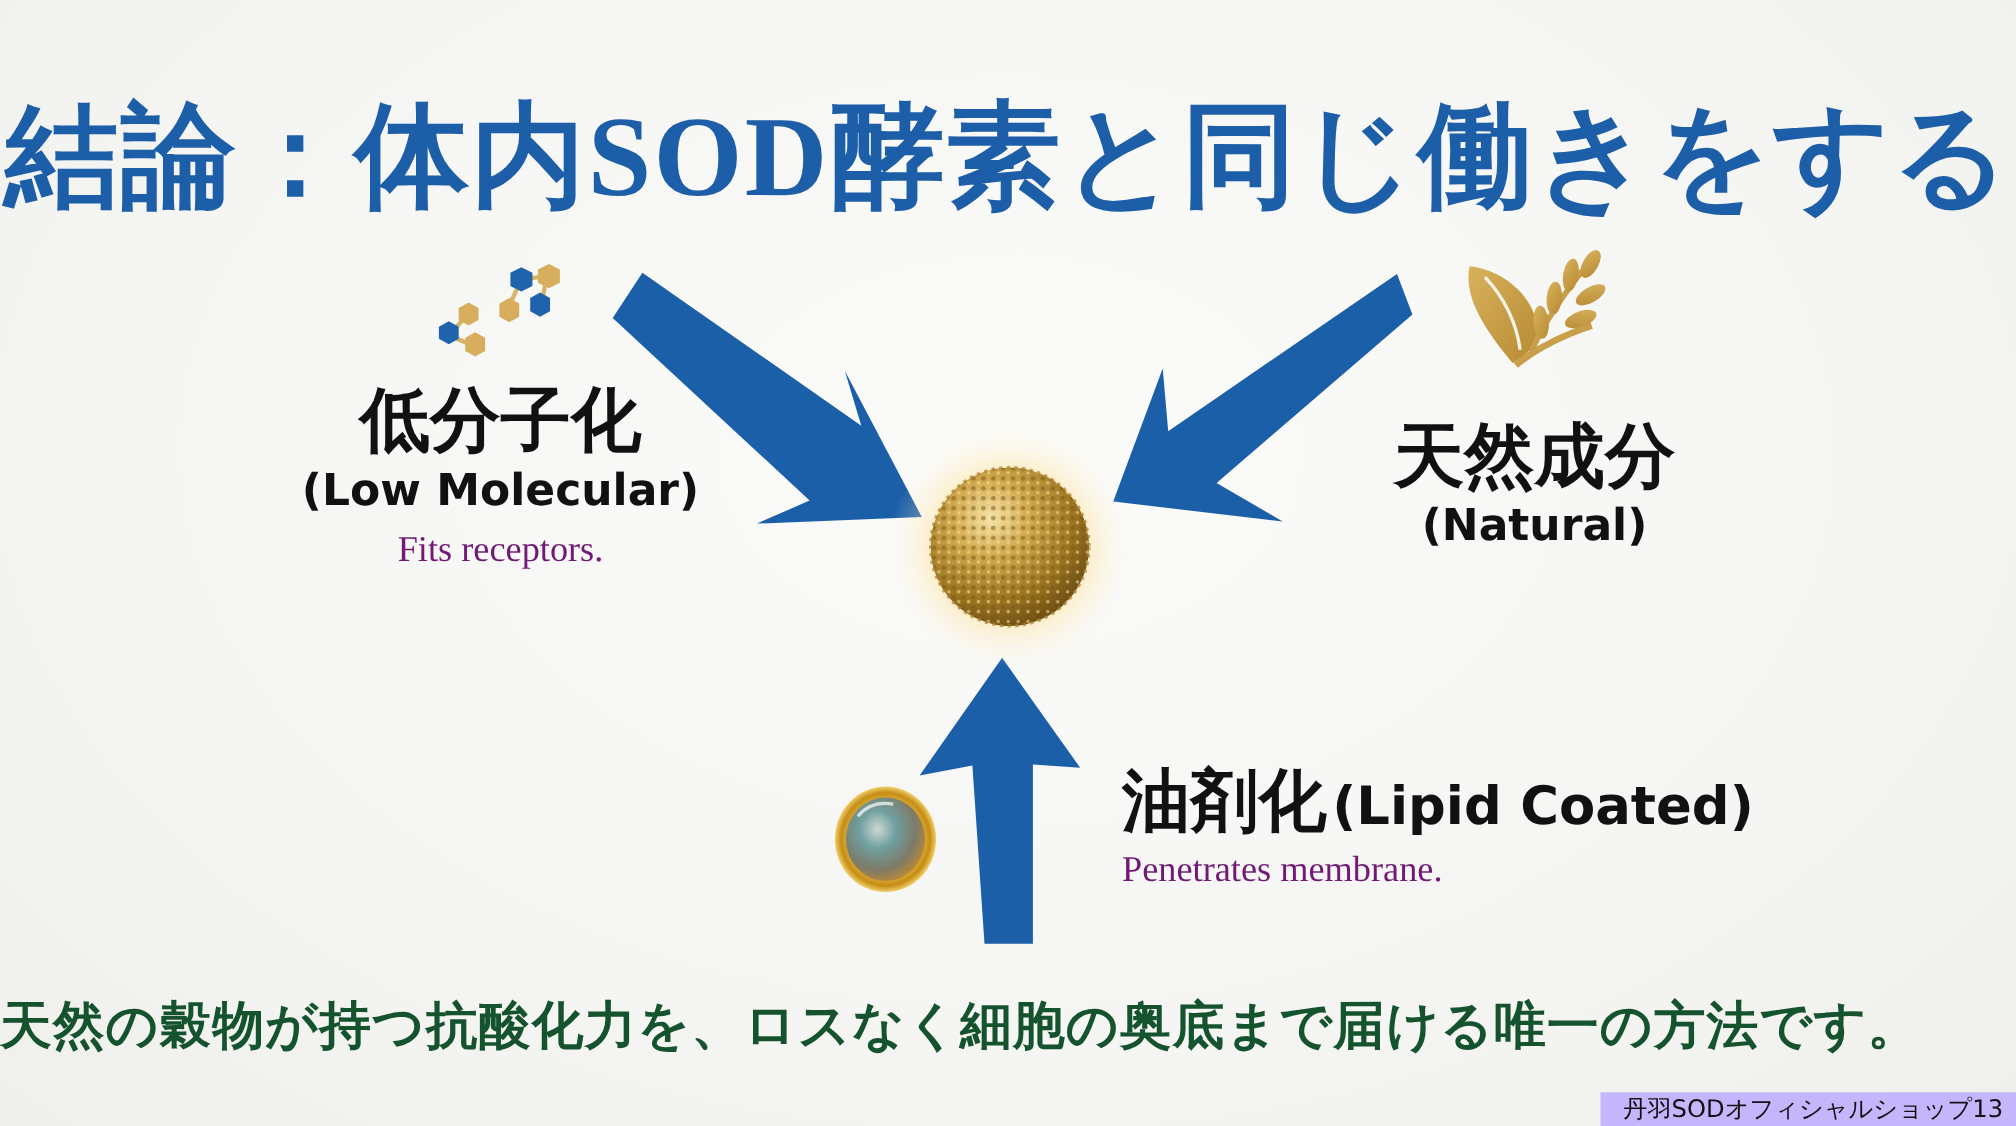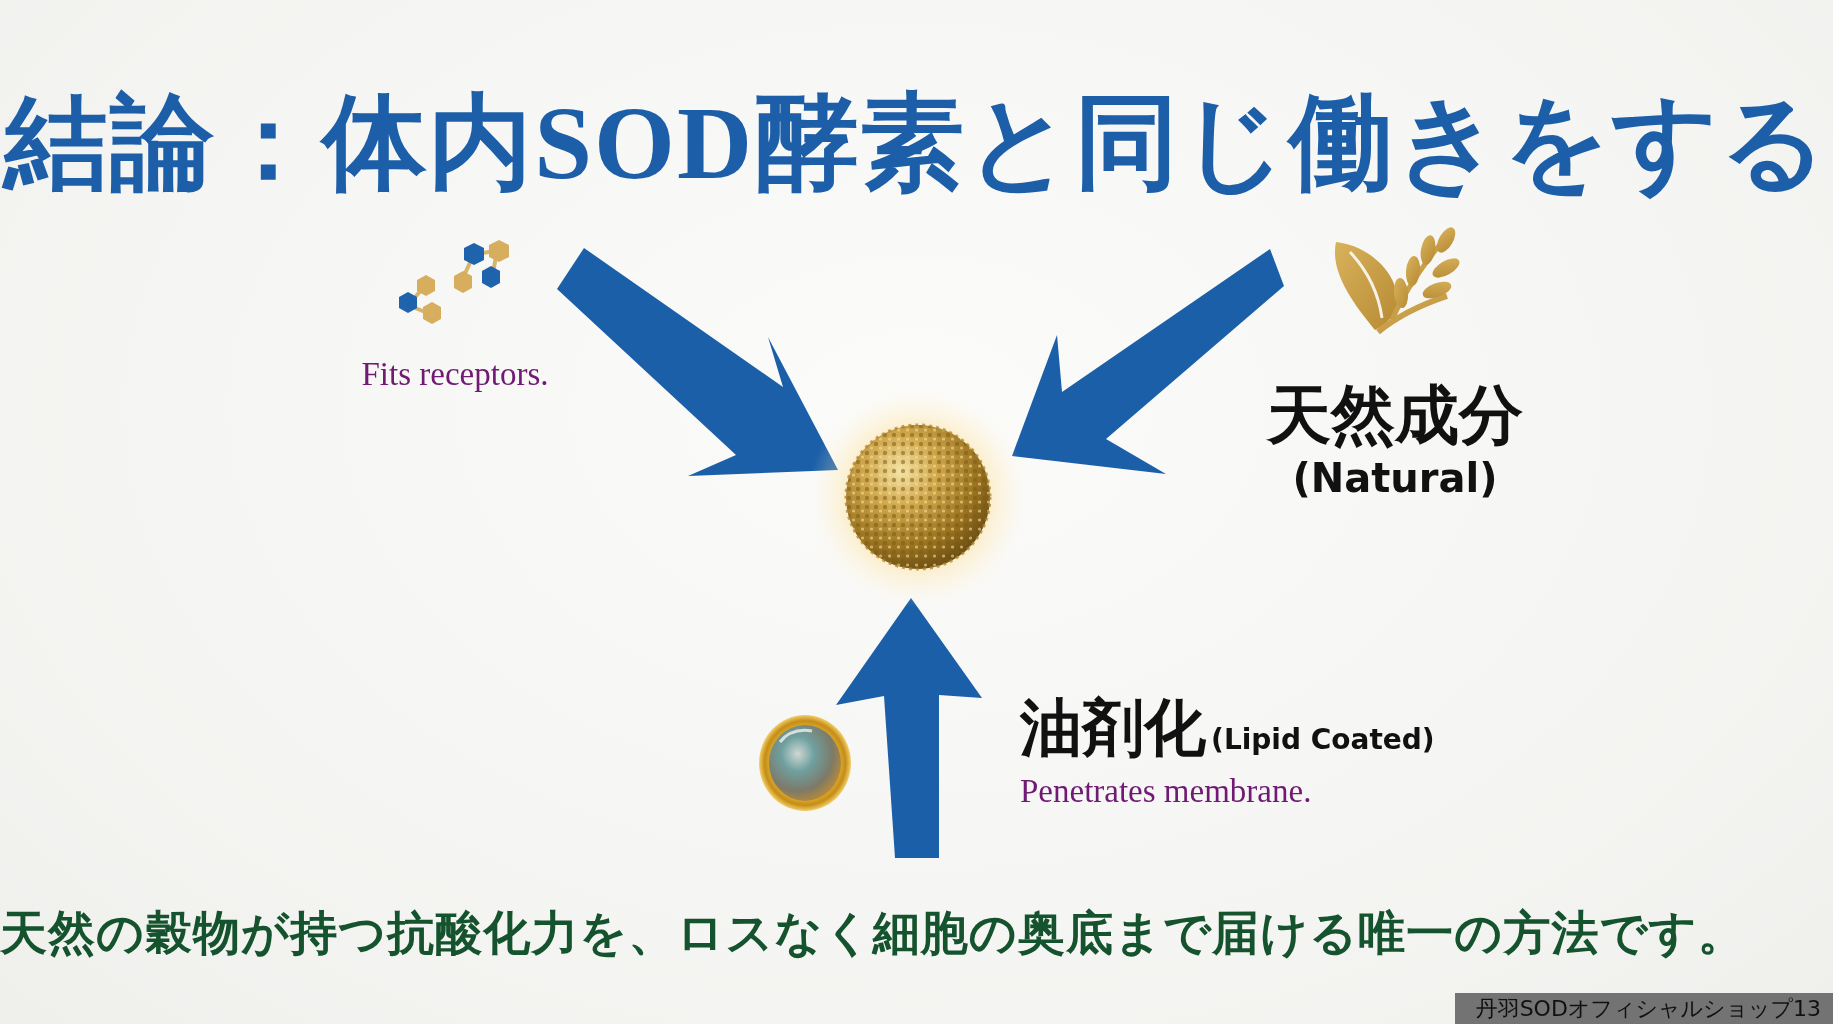--- a/index.html
+++ b/index.html
@@ -28,21 +28,21 @@
     font-size: 33px; line-height: 42px; color: #701a75; white-space: nowrap; text-align: center;
   }
   .bottom-text {
     left: 0; width: 1602px; top: 898px; text-align: center;
     font-family: "DejaVu Serif", serif; font-weight: bold;
     font-size: 47px; line-height: 70px; color: #14532d; white-space: nowrap;
     letter-spacing: 1px;
   }
   .watermark {
     left: 1455px; top: 993px; width: 378px; height: 31px;
-    background: #737373; color: #111;
+    background: #c4b5fd; color: #111;
     font-family: "DejaVu Sans", sans-serif; font-size: 22px; line-height: 31px;
     text-align: right; padding-right: 12px; box-sizing: border-box; white-space: nowrap;
   }
   svg { display: block; }
 </style>
 </head>
 <body>
 
 <div class="abs title" style="color:#1d5ea8;">結論：体内SOD酵素と同じ働きをする</div>
 
@@ -130,31 +130,33 @@
   </g>
 
   <g>
     <ellipse cx="805" cy="763" rx="46" ry="48" fill="url(#capRing)"></ellipse>
     <ellipse cx="805" cy="763" rx="36" ry="38" fill="url(#capCore)"></ellipse>
     <path d="M780 742 C788 732 800 729 812 731" stroke="#ffffff" stroke-width="3" fill="none" opacity="0.7"></path>
   </g>
 </svg>
 
 <div class="abs" style="left:255px; top:345px; width:400px;">
+  <div class="label-jp">低分子化</div>
+  <div class="label-en">(Low Molecular)</div>
   <div class="label-desc" style="margin-top:8px;">Fits receptors.</div>
 </div>
 
 <div class="abs" style="left:1195px; top:345px; width:400px;margin-top:32px;">
   <div class="label-jp">天然成分</div>
   <div class="label-en">(Natural)</div>
 </div>
 
 <div class="abs" style="left:1020px; top:690px;">
   <div style="white-space:nowrap; text-align:left;">
     <span class="label-jp" style="display:inline; font-size:62px;">油剤化</span>
-    <span class="label-en" style="display:inline; font-size:28px;">(Lipid Coated)</span>
+    <span class="label-en" style="display:inline; font-size:48px;">(Lipid Coated)</span>
   </div>
   <div class="label-desc" style="text-align:left; margin-top:4px;">Penetrates membrane.</div>
 </div>
 
 <div class="abs bottom-text">天然の穀物が持つ抗酸化力を、ロスなく細胞の奥底まで届ける唯一の方法です。</div>
 
 <div class="abs watermark">丹羽SODオフィシャルショップ13</div>
 
 </body></html>

